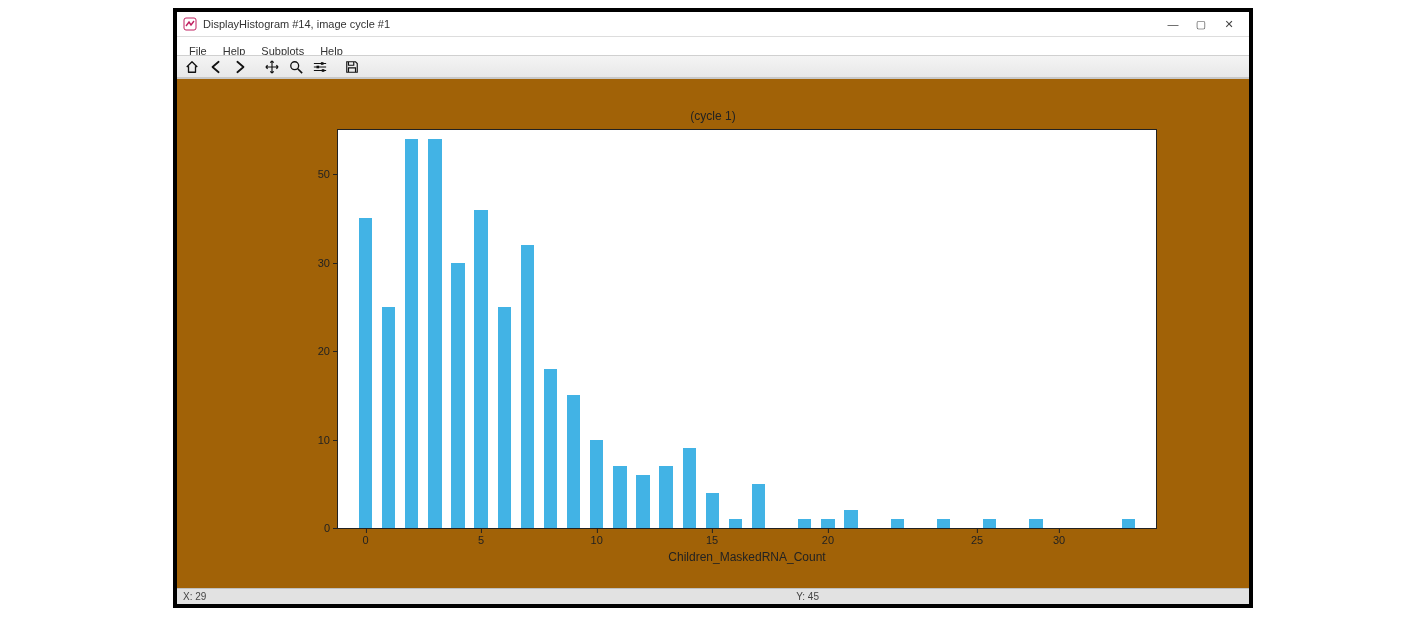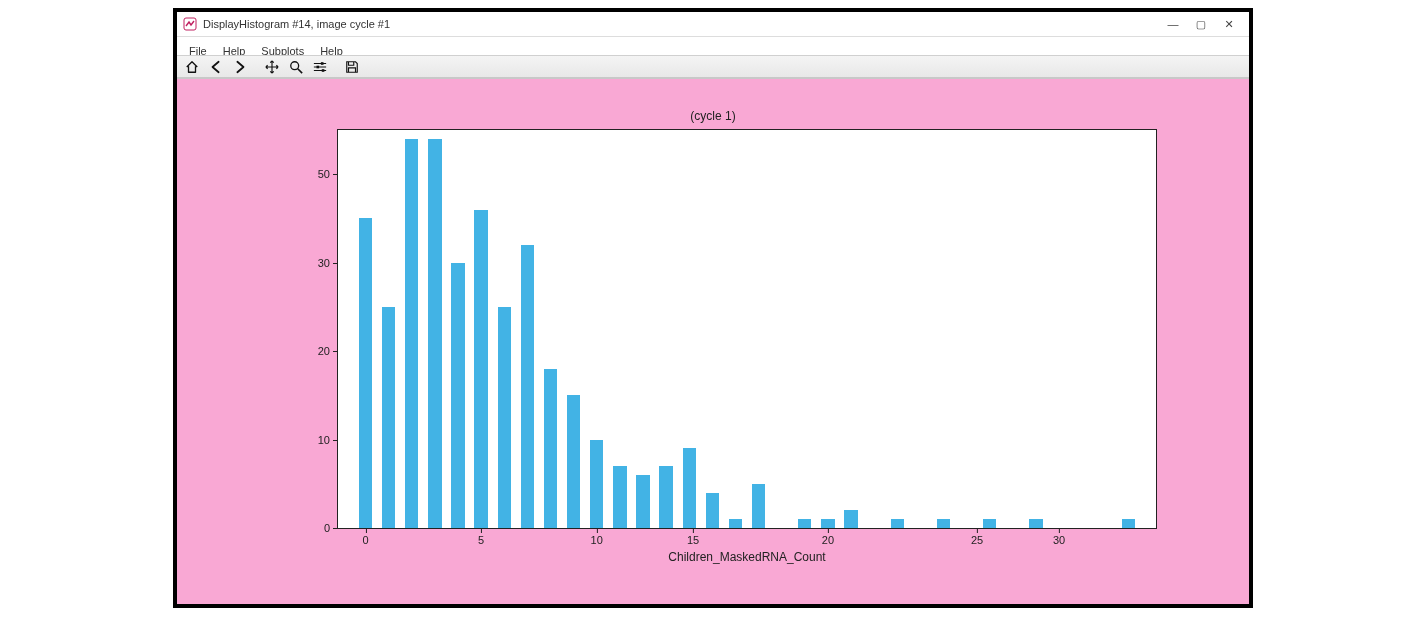--- a/index.html
+++ b/index.html
@@ -69,21 +69,21 @@
   .tool-btn {
     width: 22px; height: 20px;
     display: inline-flex; align-items: center; justify-content: center;
     cursor: default;
     color: #222;
   }
   .tool-sep { width: 6px; }
   
   .plot-area {
     flex: 1;
-    background: #f9a8d4;
+    background: #a16207;
     position: relative;
     overflow: hidden;
   }
   .chart-title {
     text-align: center;
     font-size: 12px;
     color: #222;
     margin-top: 30px;
     margin-bottom: 2px;
   }
@@ -244,21 +244,21 @@
           <div class="ytick" style="bottom: 88.4444px;">10</div>
           <div class="ytick" style="bottom: 176.889px;">20</div>
           <div class="ytick" style="bottom: 265.333px;">30</div>
           <div class="ytick" style="bottom: 353.778px;">50</div>
         </div>
 
       <div id="xticks">
           <div class="xtick" style="left: 27.5588px;">0</div>
           <div class="xtick" style="left: 143.147px;">5</div>
           <div class="xtick" style="left: 258.735px;">10</div>
-          <div class="xtick" style="left: 355px;">15</div>
+          <div class="xtick" style="left: 374px;">15</div>
           <div class="xtick" style="left: 489.912px;">20</div>
           <div class="xtick" style="left: 639px;">25</div>
           <div class="xtick" style="left: 721.088px;">30</div>
         </div>
 
       <div class="bars" id="bars">
           <div class="bar" style="left: 20.8547px; width: 13.4082px; height: 309.556px; background: rgb(66, 179, 229);"></div>
           <div class="bar" style="left: 43.9724px; width: 13.4082px; height: 221.111px; background: rgb(66, 179, 229);"></div>
           <div class="bar" style="left: 67.09px; width: 13.4082px; height: 389.156px; background: rgb(66, 179, 229);"></div>
           <div class="bar" style="left: 90.2076px; width: 13.4082px; height: 389.156px; background: rgb(66, 179, 229);"></div>
@@ -283,14 +283,19 @@
           <div class="bar" style="left: 598.796px; width: 13.4082px; height: 8.84444px; background: rgb(66, 179, 229);"></div>
           <div class="bar" style="left: 645.031px; width: 13.4082px; height: 8.84444px; background: rgb(66, 179, 229);"></div>
           <div class="bar" style="left: 691.266px; width: 13.4082px; height: 8.84444px; background: rgb(66, 179, 229);"></div>
           <div class="bar" style="left: 783.737px; width: 13.4082px; height: 8.84444px; background: rgb(66, 179, 229);"></div>
         </div>
 
       <div class="xlabel">Children_MaskedRNA_Count</div>
     </div>
   </div>
 
+  <div class="statusbar">
+    <span class="sx">X: 29</span>
+    <span class="sspacer"></span>
+    <span class="sy">Y: 45</span>
+  </div>
 
 </div>
 
 </body></html>

